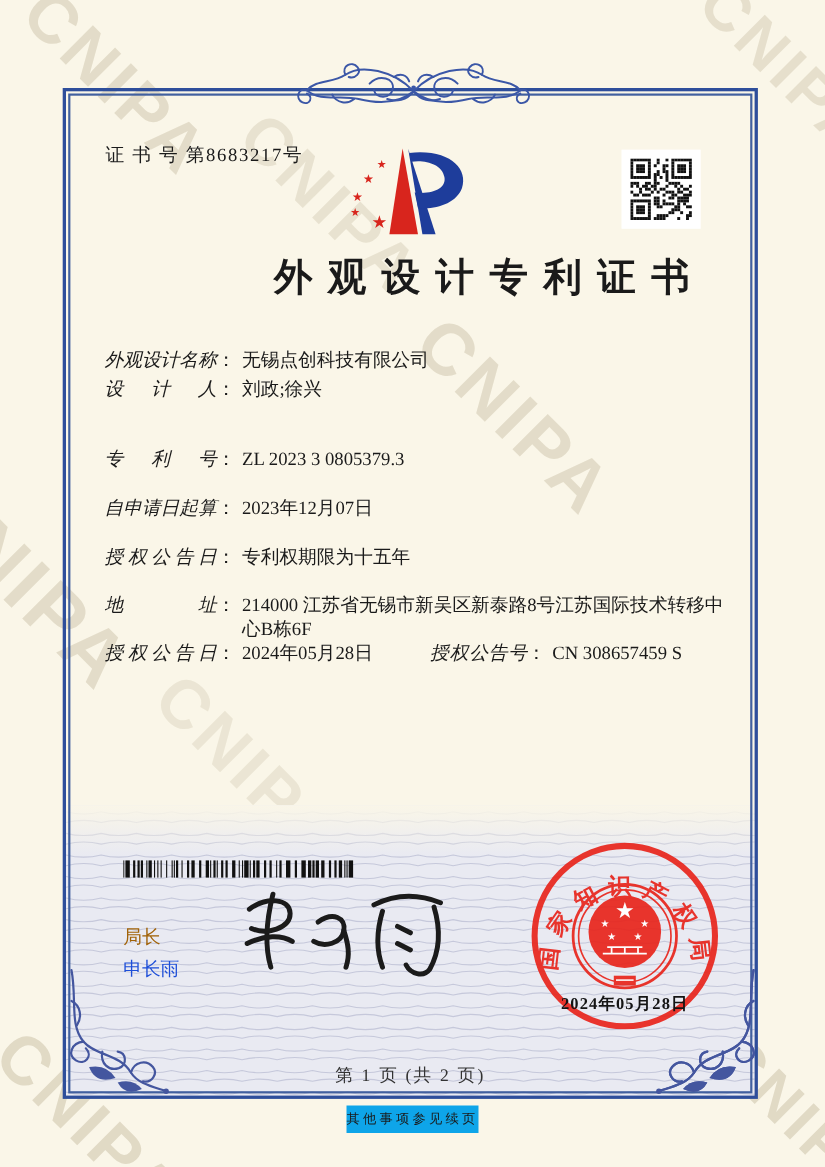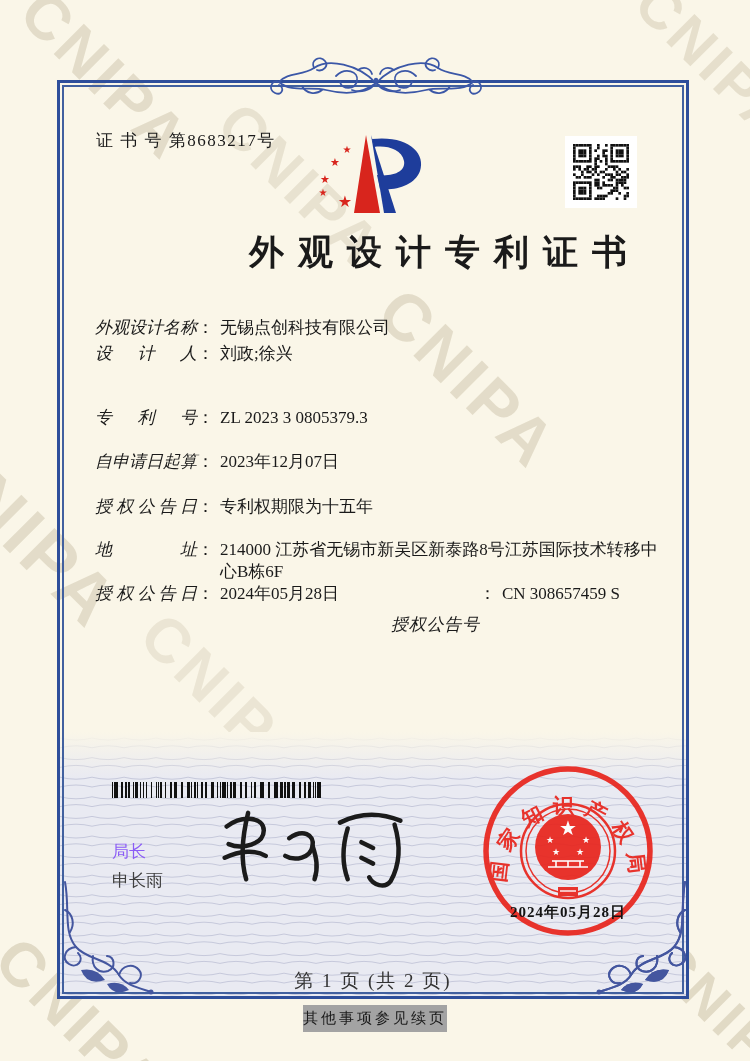--- a/index.html
+++ b/index.html
@@ -25,37 +25,37 @@
   .doc-title{position:absolute;left:57px;top:229px;width:584px;text-align:right;font-size:35px;
              font-weight:700;letter-spacing:14px;text-indent:14px;}
   
   .fields{position:absolute;left:95px;top:0;width:570px;}
   .frow{position:absolute;left:0;font-size:17px;line-height:22px;white-space:nowrap;}
   .frow .flabel{display:inline-block;width:102px;text-align:justify;text-align-last:justify;vertical-align:top;font-style:italic;}
   .frow .fcolon{display:inline-block;vertical-align:top;}
   .frow .fvalue{display:inline-block;width:452px;vertical-align:top;white-space:normal;margin-left:6px;}
   .frow.grant .fvalue{width:auto;}
   .frow.grant .g2{margin-left:52px;}
-  .frow.grant .g2 .flabel{width:88px;margin-top:31px;}
+  .frow.grant .g2 .flabel{width:88px;}
   
   .paras{position:absolute;left:88px;top:623px;width:576px;}
   .paras p{margin:0 0 7px 0;font-size:15.5px;line-height:21px;text-indent:2em;text-align:justify;color:#222;}
   
   .barcode{position:absolute;left:112px;top:782px;}
   .officer-title{position:absolute;left:112px;top:840px;font-family:"Liberation Sans","DejaVu Sans",sans-serif;
-                 font-size:17px;color:#8b5cf6;}
+                 font-size:17px;color:#a16207;}
   .officer-name{position:absolute;left:112px;top:869px;font-family:"Liberation Sans","DejaVu Sans",sans-serif;
-                font-size:17px;color:#404040;}
+                font-size:17px;color:#1d4ed8;}
   .signature{position:absolute;left:213px;top:798px;}
   .seal{position:absolute;left:480px;top:763px;width:176px;height:176px;}
   .seal-date{position:absolute;left:480px;top:903px;width:176px;text-align:center;font-size:15px;
              font-weight:600;letter-spacing:1px;color:#141414;}
-  .page-info{position:absolute;left:57px;top:968px;width:632px;text-align:center;font-size:19px;color:#333;letter-spacing:2px;}
-  .note{position:absolute;left:50%;top:1005px;transform:translateX(-50%);background:#a3a3a3;
-        padding:4px 0;font-size:15px;letter-spacing:3px;color:#1a1a1a;white-space:nowrap;}
+  .page-info{position:absolute;left:57px;top:968px;width:632px;text-align:center;font-size:16px;color:#333;letter-spacing:2px;}
+  .note{position:absolute;left:50%;top:1005px;transform:translateX(-50%);background:#0ea5e9;
+        padding:4px 0;font-size:12px;letter-spacing:3px;color:#1a1a1a;white-space:nowrap;}
   .flourish-top{position:absolute;left:266px;top:52px;}
   .corner-bl{position:absolute;left:59px;top:880px;}
   .corner-br{position:absolute;left:587px;top:880px;transform:scaleX(-1);}
 </style>
 </head>
 <body>
 
 <div class="page">
 
   <div id="wms">

